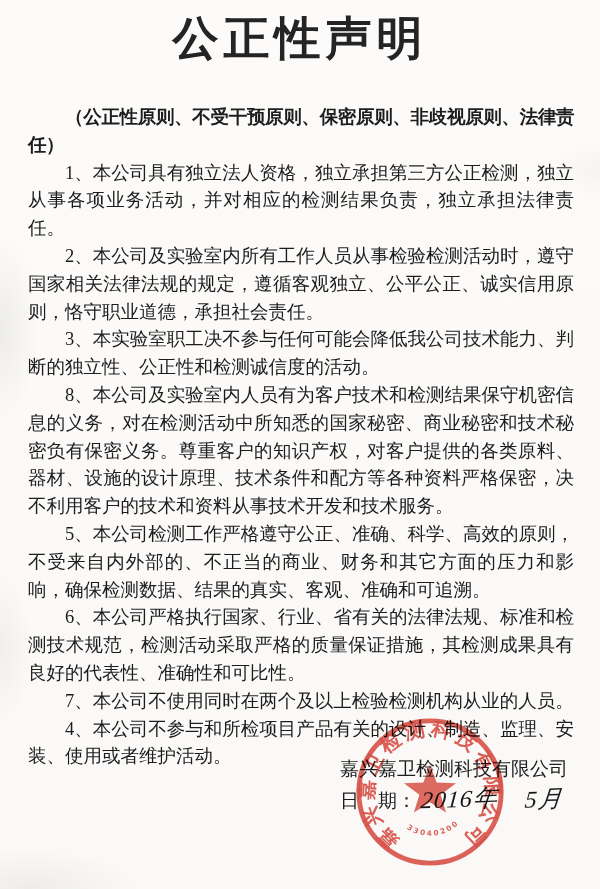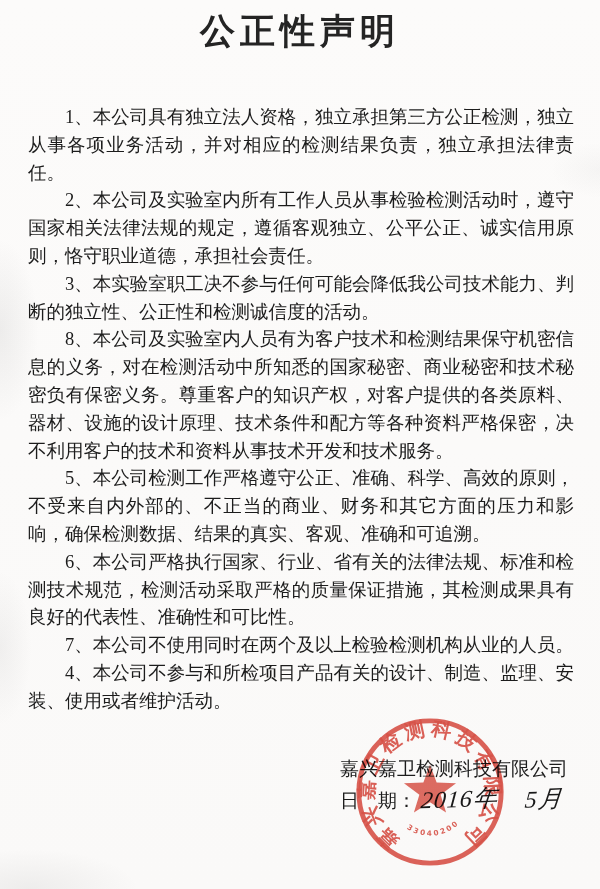--- a/index.html
+++ b/index.html
@@ -14,21 +14,21 @@
       radial-gradient(ellipse 55px 130px at 0px 330px, rgba(110,110,110,.10), transparent 70%),
       radial-gradient(ellipse 45px 110px at 0px 648px, rgba(110,110,110,.08), transparent 70%),
       radial-gradient(ellipse 150px 55px at 30px 889px, rgba(110,110,110,.09), transparent 72%),
       radial-gradient(ellipse 70px 40px at 600px 170px, rgba(120,120,120,.05), transparent 70%),
       linear-gradient(#fcfbfa,#faf9f8);
   }
   .title{
     margin:0;
     padding-top:8px;
     text-align:center;
-    font-size:35px;
+    font-size:46px;
     font-weight:700;
     letter-spacing:5px;
     color:#242424;
   }
   .body-text{
     position:absolute;
     left:28px;right:26px;top:104px;
     font-size:18.5px;
     line-height:27.8px;
     text-align:justify;
@@ -74,20 +74,21 @@
   }
 </style>
 </head>
 <body>
 
 <div class="page">
 
   <h1 class="title">公正性声明</h1>
 
   <div class="body-text">
+    <p class="principles">（公正性原则、不受干预原则、保密原则、非歧视原则、法律责任）</p>
     <p>1、本公司具有独立法人资格，独立承担第三方公正检测，独立从事各项业务活动，并对相应的检测结果负责，独立承担法律责任。</p>
     <p>2、本公司及实验室内所有工作人员从事检验检测活动时，遵守国家相关法律法规的规定，遵循客观独立、公平公正、诚实信用原则，恪守职业道德，承担社会责任。</p>
     <p>3、本实验室职工决不参与任何可能会降低我公司技术能力、判断的独立性、公正性和检测诚信度的活动。</p>
     <p>8、本公司及实验室内人员有为客户技术和检测结果保守机密信息的义务，对在检测活动中所知悉的国家秘密、商业秘密和技术秘密负有保密义务。尊重客户的知识产权，对客户提供的各类原料、器材、设施的设计原理、技术条件和配方等各种资料严格保密，决不利用客户的技术和资料从事技术开发和技术服务。</p>
     <p>5、本公司检测工作严格遵守公正、准确、科学、高效的原则，不受来自内外部的、不正当的商业、财务和其它方面的压力和影响，确保检测数据、结果的真实、客观、准确和可追溯。</p>
     <p>6、本公司严格执行国家、行业、省有关的法律法规、标准和检测技术规范，检测活动采取严格的质量保证措施，其检测成果具有良好的代表性、准确性和可比性。</p>
     <p>7、本公司不使用同时在两个及以上检验检测机构从业的人员。</p>
     <p>4、本公司不参与和所检项目产品有关的设计、制造、监理、安装、使用或者维护活动。</p>
   </div>
 

